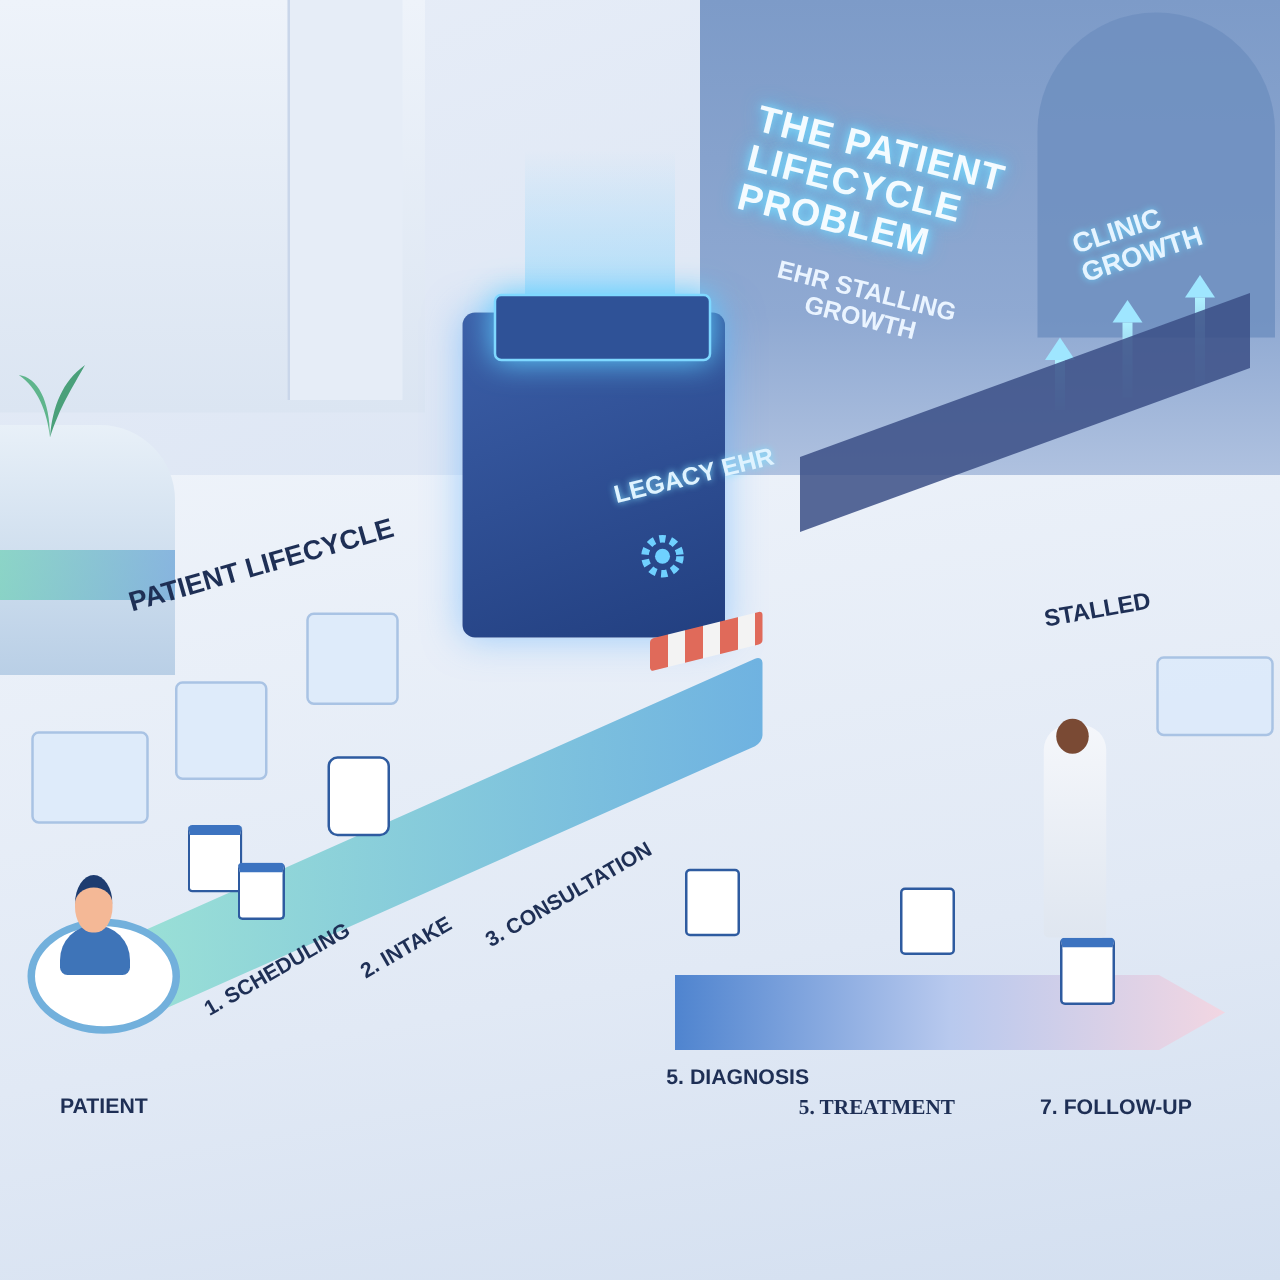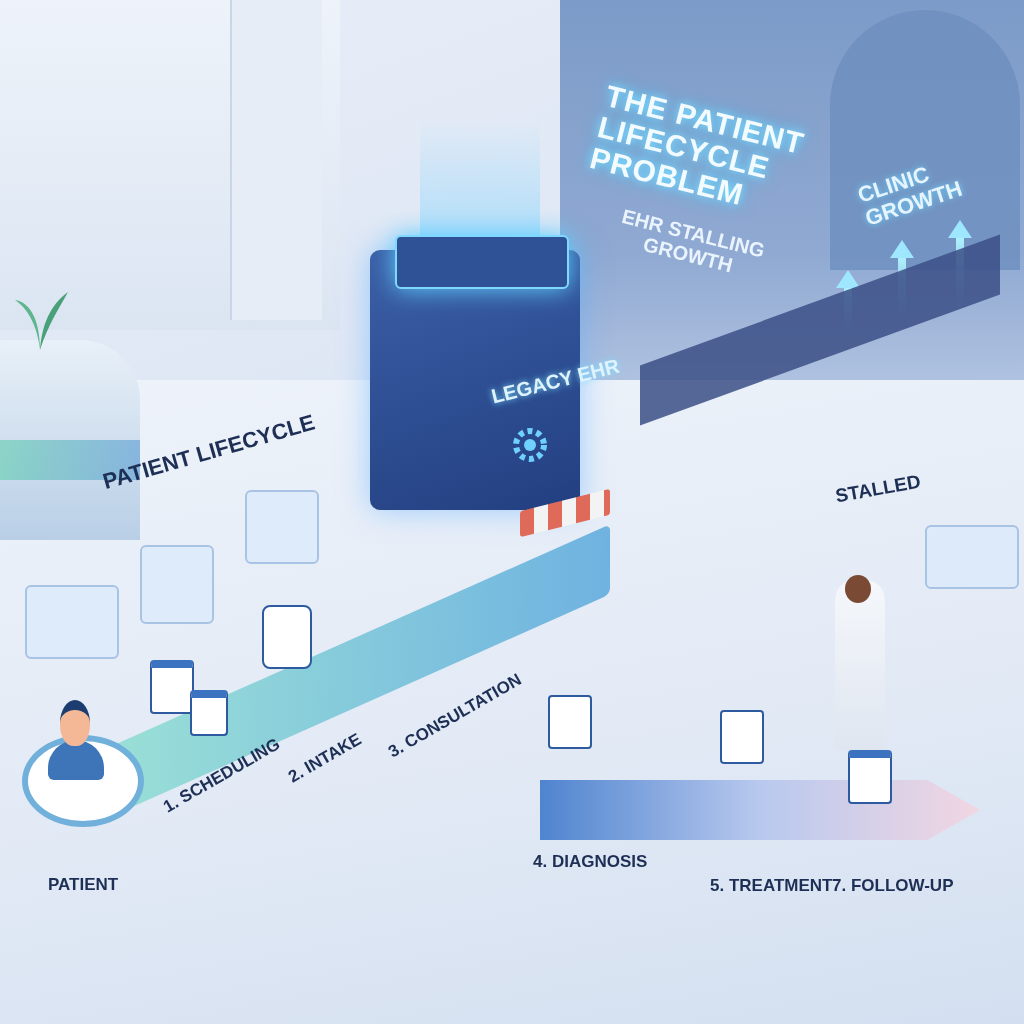--- a/index.html
+++ b/index.html
@@ -125,15 +125,15 @@
 <div class="patient-body"></div>
 <div class="patient-head"></div>
 
 <div class="doctor"></div>
 <div class="doctor-head"></div>
 
 <div class="plain" style="left:48px;top:875px;">PATIENT</div>
 <div class="step s1">1. SCHEDULING</div>
 <div class="step s2">2. INTAKE</div>
 <div class="step s3">3. CONSULTATION</div>
-<div class="plain" style="left:533px;top:852px;">4. DIAGNOSIS</div>
-<div class="plain" style="left:710px;top:876px;">5. TREATMENT</div>
+<div class="plain" style="left:533px;top:852px;">5. DIAGNOSIS</div>
+<div class="plain" style="left:639px;top:876px;font-family:Liberation Serif, serif;">5. TREATMENT</div>
 <div class="plain" style="left:832px;top:876px;">7. FOLLOW-UP</div>
 
 </body></html>

